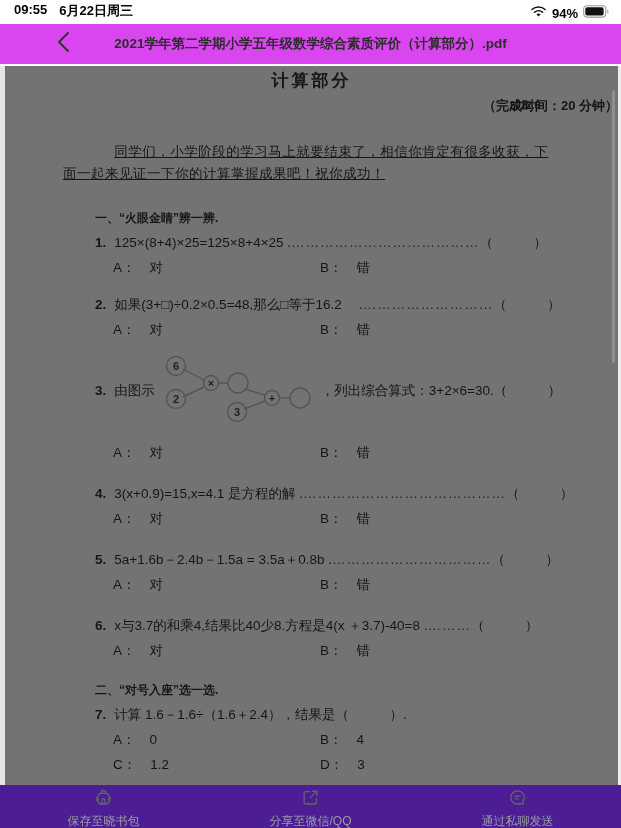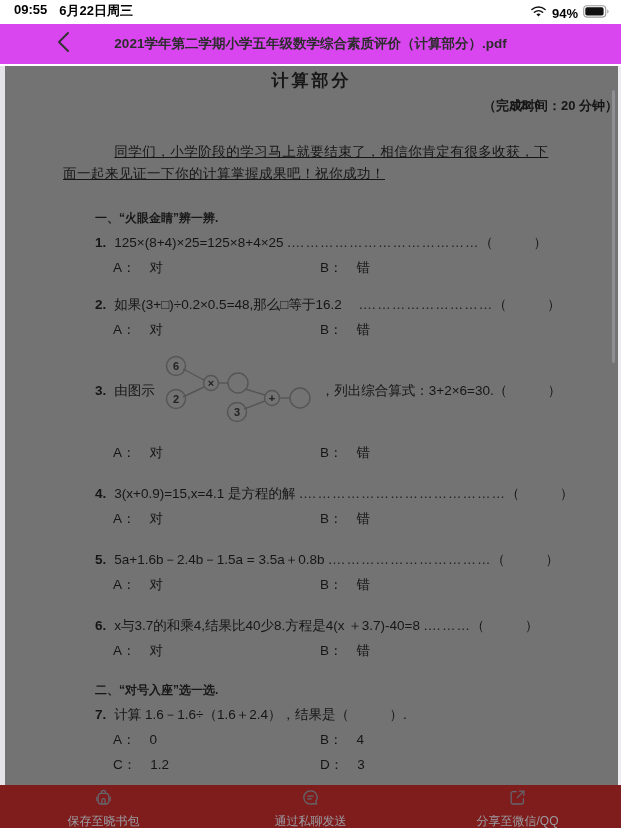--- a/index.html
+++ b/index.html
@@ -45,21 +45,21 @@
   .opts { display:flex; margin:8px 0 0 108px; }
   .opt { width:207px; display:flex; }
   .opt-key { margin-right:14px; }
   .mt19 { margin-top:20px; } .mt24 { margin-top:24px; }
   .q3row { margin:14px 40px 0 90px; display:flex; align-items:center; }
   .q3num { font-weight:bold; margin-right:8px; }
   .q3svg { margin:0 4px; }
   .q3tail { white-space:nowrap; }
   
   .toolbar { position:absolute; left:0; bottom:0; width:621px; height:43px;
-    display:flex; background:#7f1d1d; }
+    display:flex; background:#4c1d95; }
   .tool-item { flex:1; display:flex; flex-direction:column; align-items:center;
     justify-content:flex-start; padding-top:3px; cursor:pointer; background:none; border:none; }
   .tool-label { font-size:12px; color:#9a9da3; margin-top:3px;
     font-family:"Liberation Sans","DejaVu Sans",sans-serif; }
   .icon-stroke { stroke:#64676d; fill:none; stroke-width:1.6; stroke-linecap:round; stroke-linejoin:round; }
 </style>
 </head>
 <body>
 
 <div class="status-bar">
@@ -290,30 +290,30 @@
         <path d="M10 20 v-4.6 a2 2 0 0 1 4 0 V20"></path>
         <path d="M3.6 11.5 v4.5"></path>
         <path d="M20.4 11.5 v4.5"></path>
       </svg>
     </span>
     <span class="tool-label">保存至晓书包</span>
   </button>
   <button class="tool-item">
     <span>
       <svg width="19" height="19" viewBox="0 0 24 24" class="icon-stroke">
+        <path d="M19.5 13.5 v4.5 a2.2 2.2 0 0 1 -2.2 2.2 H6.2 A2.2 2.2 0 0 1 4 18 V6.8 a2.2 2.2 0 0 1 2.2 -2.2 H10.5"></path>
+        <path d="M14.5 4 H20 v5.5"></path>
+        <path d="M20 4 l-8.2 8.2"></path>
+      </svg>
+    </span>
+    <span class="tool-label">分享至微信/QQ</span>
+  </button>
+  <button class="tool-item">
+    <span>
+      <svg width="19" height="19" viewBox="0 0 24 24" class="icon-stroke">
         <path d="M12 3.6 a8.4 8.4 0 1 0 0 16.8 c1.2 0 2.3-.24 3.3-.68 L19.6 20.4 l-.9-3.4 A8.36 8.36 0 0 0 12 3.6 z"></path>
         <path d="M8.5 10.2 h7"></path>
         <path d="M8.5 13.8 h4.5"></path>
       </svg>
     </span>
     <span class="tool-label">通过私聊发送</span>
   </button>
-  <button class="tool-item">
-    <span>
-      <svg width="19" height="19" viewBox="0 0 24 24" class="icon-stroke">
-        <path d="M19.5 13.5 v4.5 a2.2 2.2 0 0 1 -2.2 2.2 H6.2 A2.2 2.2 0 0 1 4 18 V6.8 a2.2 2.2 0 0 1 2.2 -2.2 H10.5"></path>
-        <path d="M14.5 4 H20 v5.5"></path>
-        <path d="M20 4 l-8.2 8.2"></path>
-      </svg>
-    </span>
-    <span class="tool-label">分享至微信/QQ</span>
-  </button>
 </div>
 
 </body></html>

